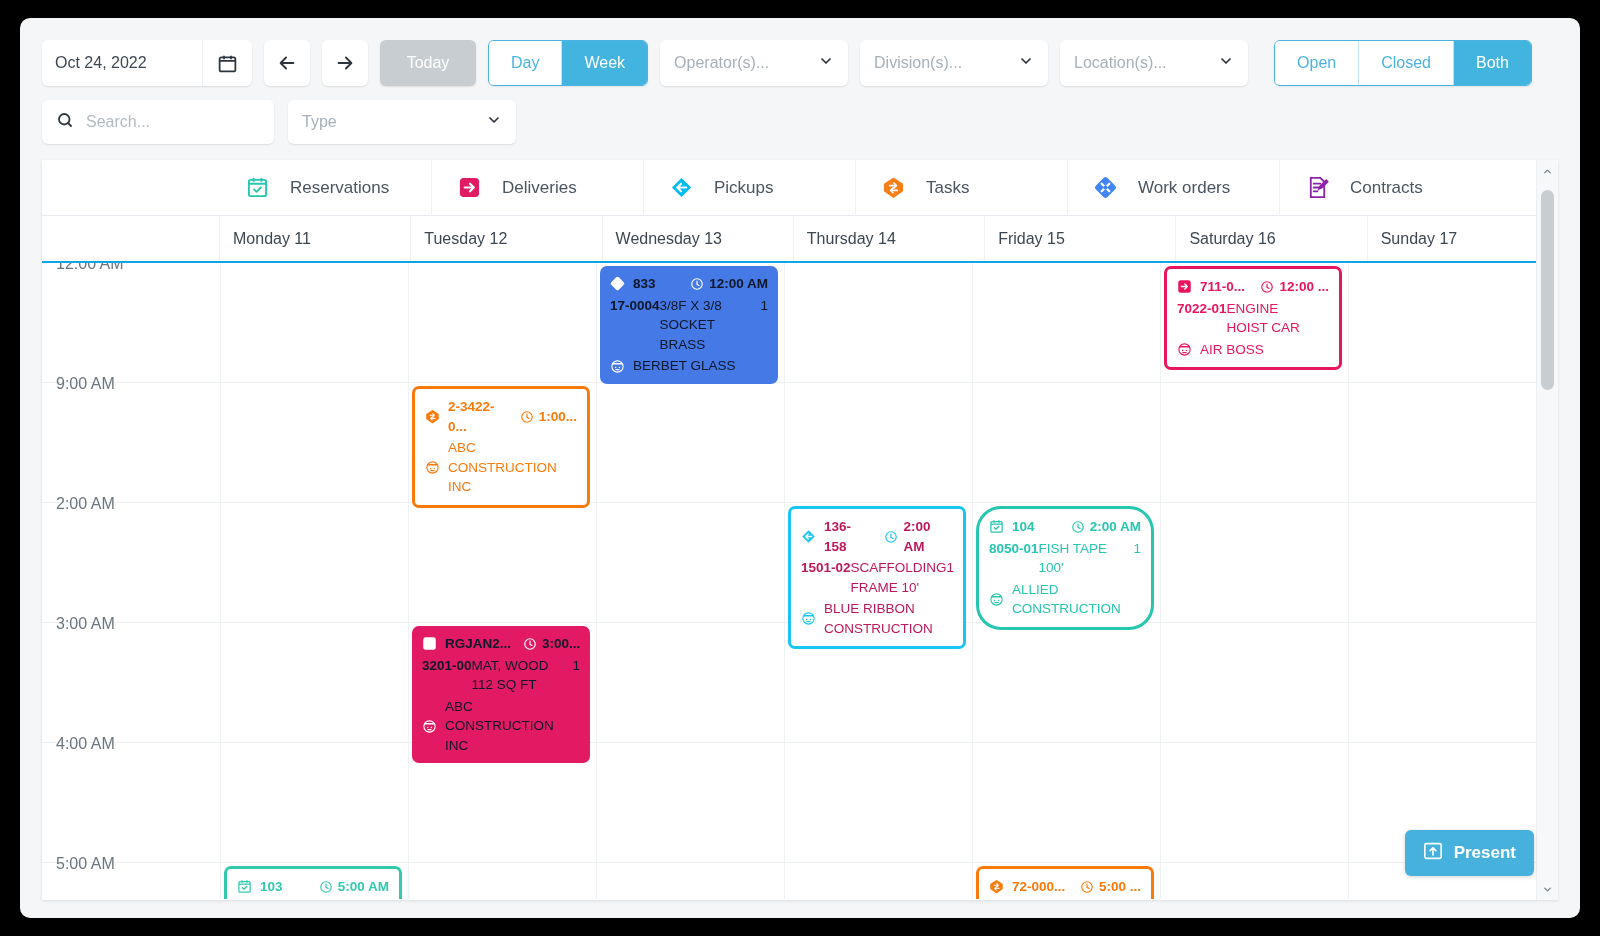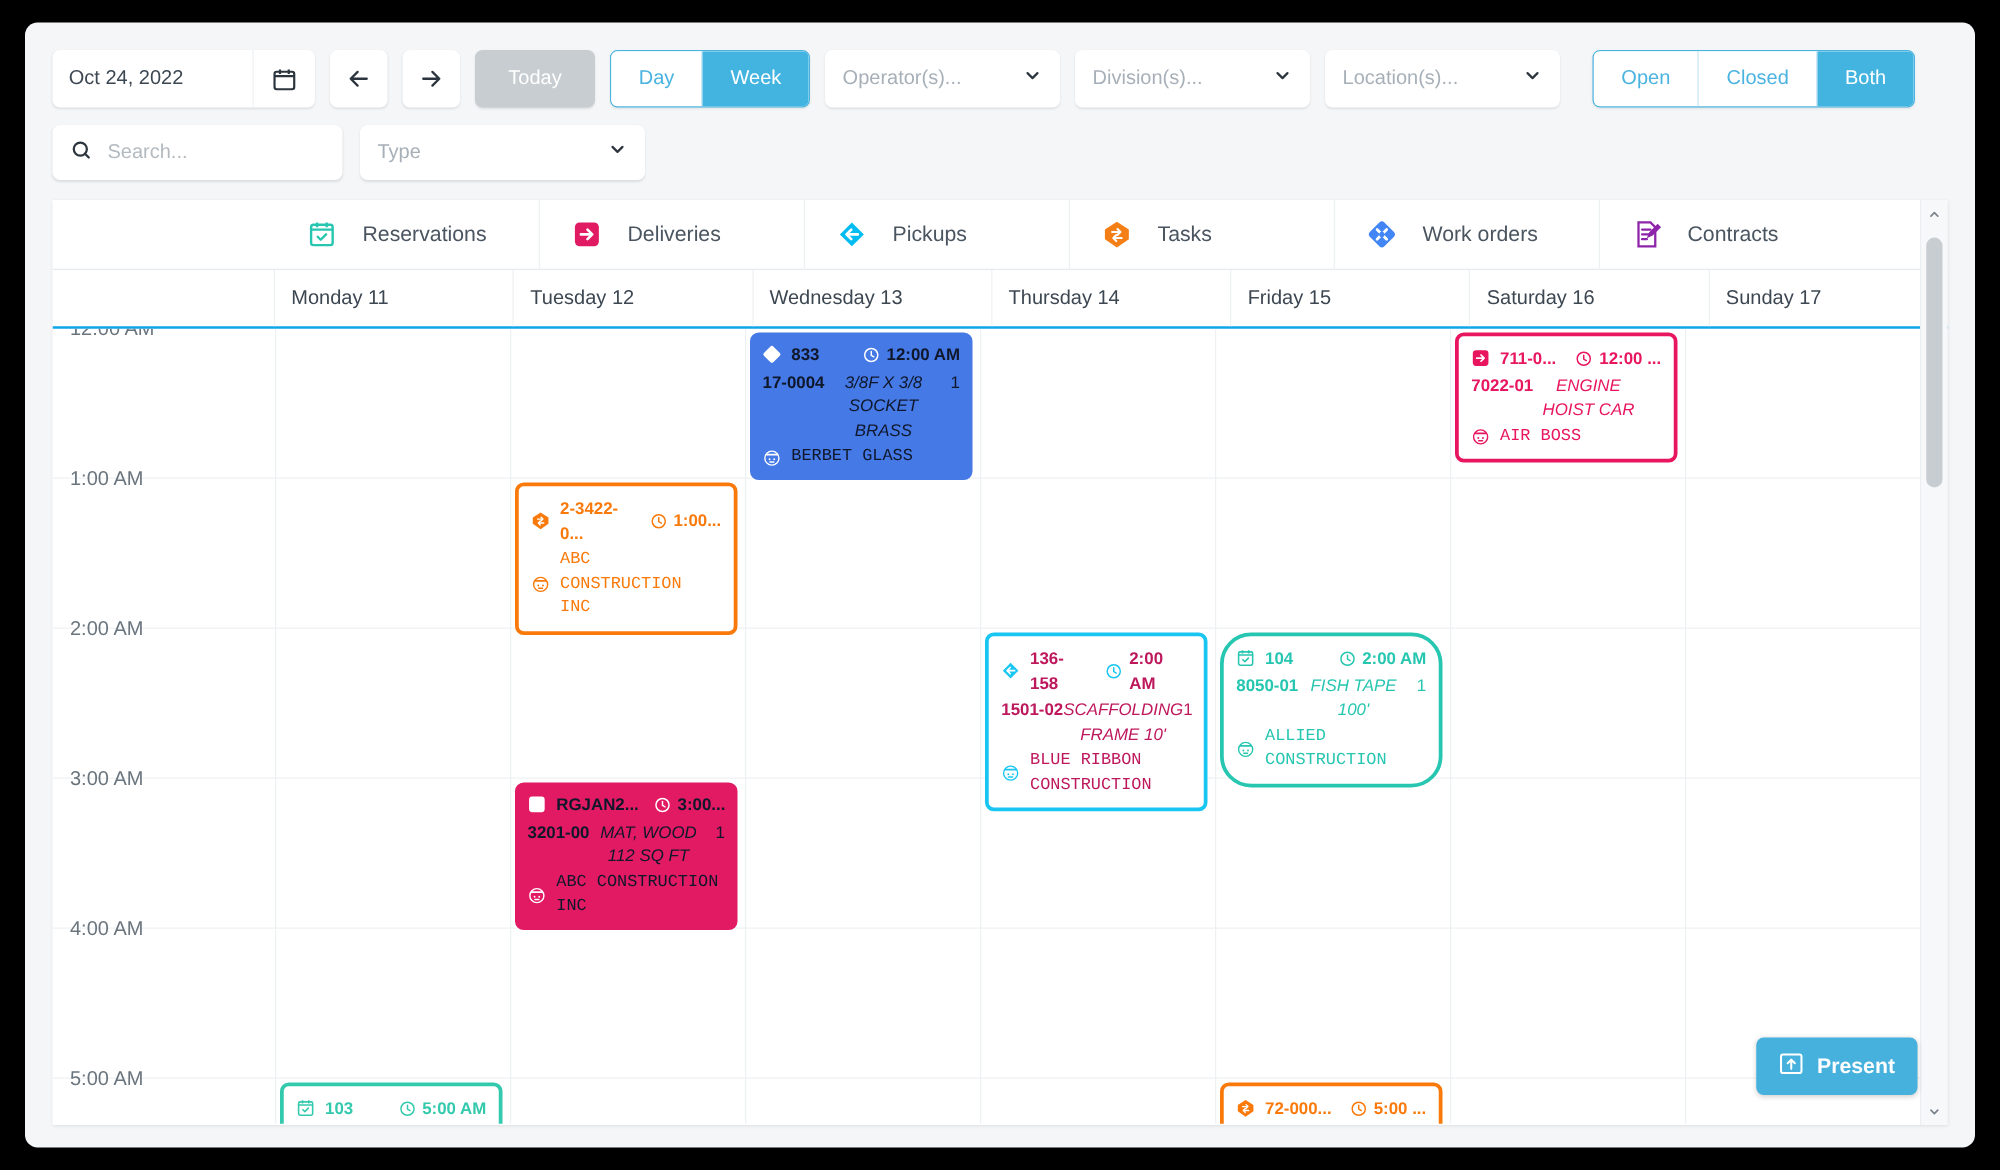--- a/index.html
+++ b/index.html
@@ -193,27 +193,27 @@
     margin-bottom: 2px;
   }
   .ev-top .tno { margin-left: 2px; }
   .ev-top .spacer { flex: 1; }
   .ev-top .clk { display: flex; align-items: center; gap: 5px; }
   .ev-line {
     display: flex; align-items: flex-start;
     text-align: right;
   }
   .ev-line .code { font-weight: bold; white-space: nowrap; }
-  .ev-line .desc { flex: 1; text-align: center; font-style: italic; }
+  .ev-line .desc { flex: 1; text-align: left; }
   .ev-line .qty { width: 14px; text-align: right; }
   .ev-cust {
     display: flex; align-items: center; gap: 8px;
     margin-top: 2px;
   }
-  .ev-cust .ctext { flex: 1; font-family: Liberation Mono, monospace; }
+  .ev-cust .ctext { flex: 1; }
 
   
   .vscroll {
     position: absolute; right: 0; top: 0;
     width: 22px; height: 740px;
     background: #f7f8f9;
     border-left: 1px solid #eceff1;
   }
   .vscroll .arrow {
     height: 22px; display: flex; align-items: center; justify-content: center;
@@ -403,21 +403,21 @@
         <div class="dh">Friday 15</div>
         <div class="dh">Saturday 16</div>
         <div class="dh">Sunday 17</div>
       </div>
 
     <div class="gridwrap">
       <div class="grid" id="grid">
           <div class="hourrow" style="top: 0px;"></div>
           <div class="hourlabel" style="top: -8px;">12:00 AM</div>
           <div class="hourrow" style="top: 120px;"></div>
-          <div class="hourlabel" style="top: 112px;">1:00 AM</div>
+          <div class="hourlabel" style="top: 112px;">9:00 AM</div>
           <div class="hourrow" style="top: 240px;"></div>
           <div class="hourlabel" style="top: 232px;">2:00 AM</div>
           <div class="hourrow" style="top: 360px;"></div>
           <div class="hourlabel" style="top: 352px;">3:00 AM</div>
           <div class="hourrow" style="top: 480px;"></div>
           <div class="hourlabel" style="top: 472px;">4:00 AM</div>
           <div class="hourrow" style="top: 600px;"></div>
           <div class="hourlabel" style="top: 592px;">5:00 AM</div>
           <div class="vline" style="left: 178px; height: 1000px;"></div>
           <div class="vline" style="left: 366px; height: 1000px;"></div>

